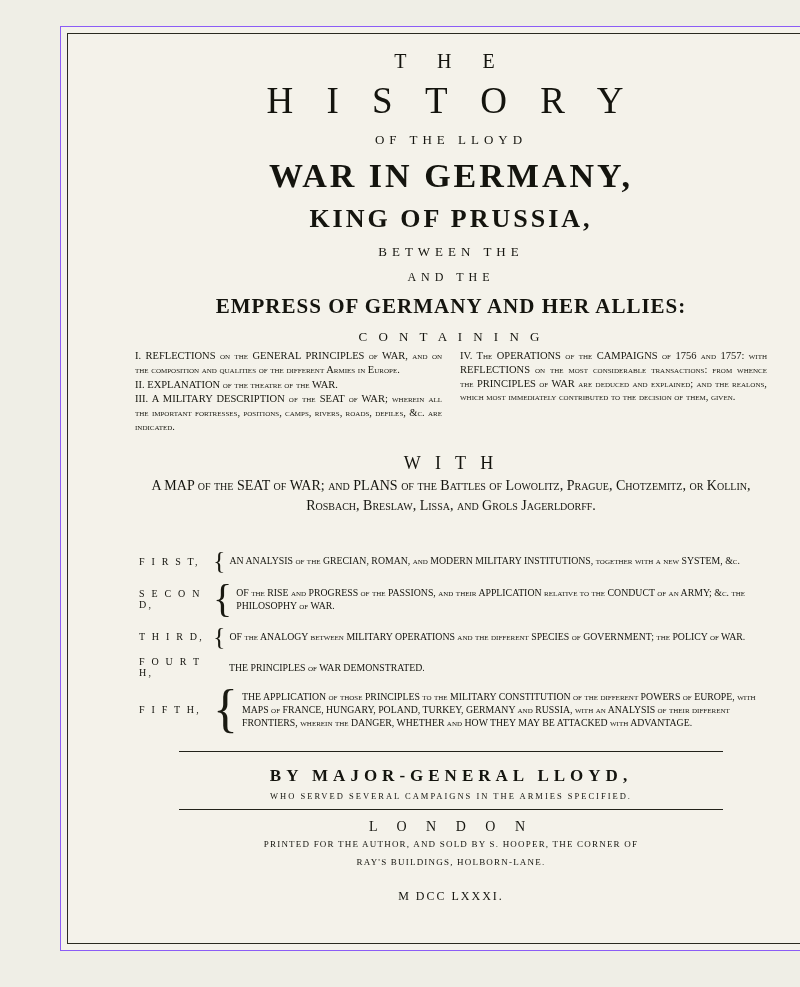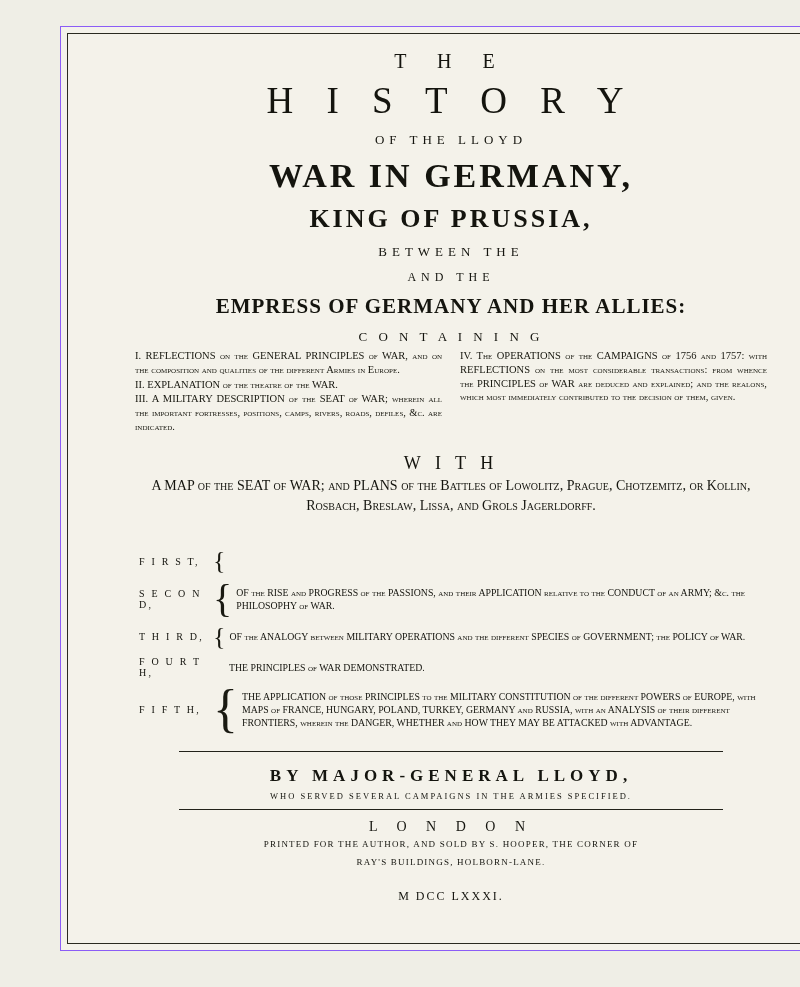--- a/index.html
+++ b/index.html
@@ -256,20 +256,21 @@
         </div>
       </div>
 
       <span class="ln t-with">W I T H</span>
       <div class="maps sc">A MAP of the SEAT of WAR; and PLANS of the Battles of Lowolitz, Prague, Chotzemitz, or Kollin, Rosbach, Breslaw, Lissa, and Grols Jagerldorff.</div>
 
       <div class="list">
         <div class="row">
           <div class="label">F I R S T,</div>
           <div class="brace">{</div>
+          <div class="txt sc">AN ANALYSIS of the GRECIAN, ROMAN, and MODERN MILITARY INSTITUTIONS, together with a new SYSTEM, &amp;c.</div>
         </div>
         <div class="row">
           <div class="label">S E C O N D,</div>
           <div class="brace tall">{</div>
           <div class="txt sc">OF the RISE and PROGRESS of the PASSIONS, and their APPLICATION relative to the CONDUCT of an ARMY; &amp;c. the PHILOSOPHY of WAR.</div>
         </div>
         <div class="row">
           <div class="label">T H I R D,</div>
           <div class="brace">{</div>
           <div class="txt sc">OF the ANALOGY between MILITARY OPERATIONS and the different SPECIES of GOVERNMENT; the POLICY of WAR.</div>

